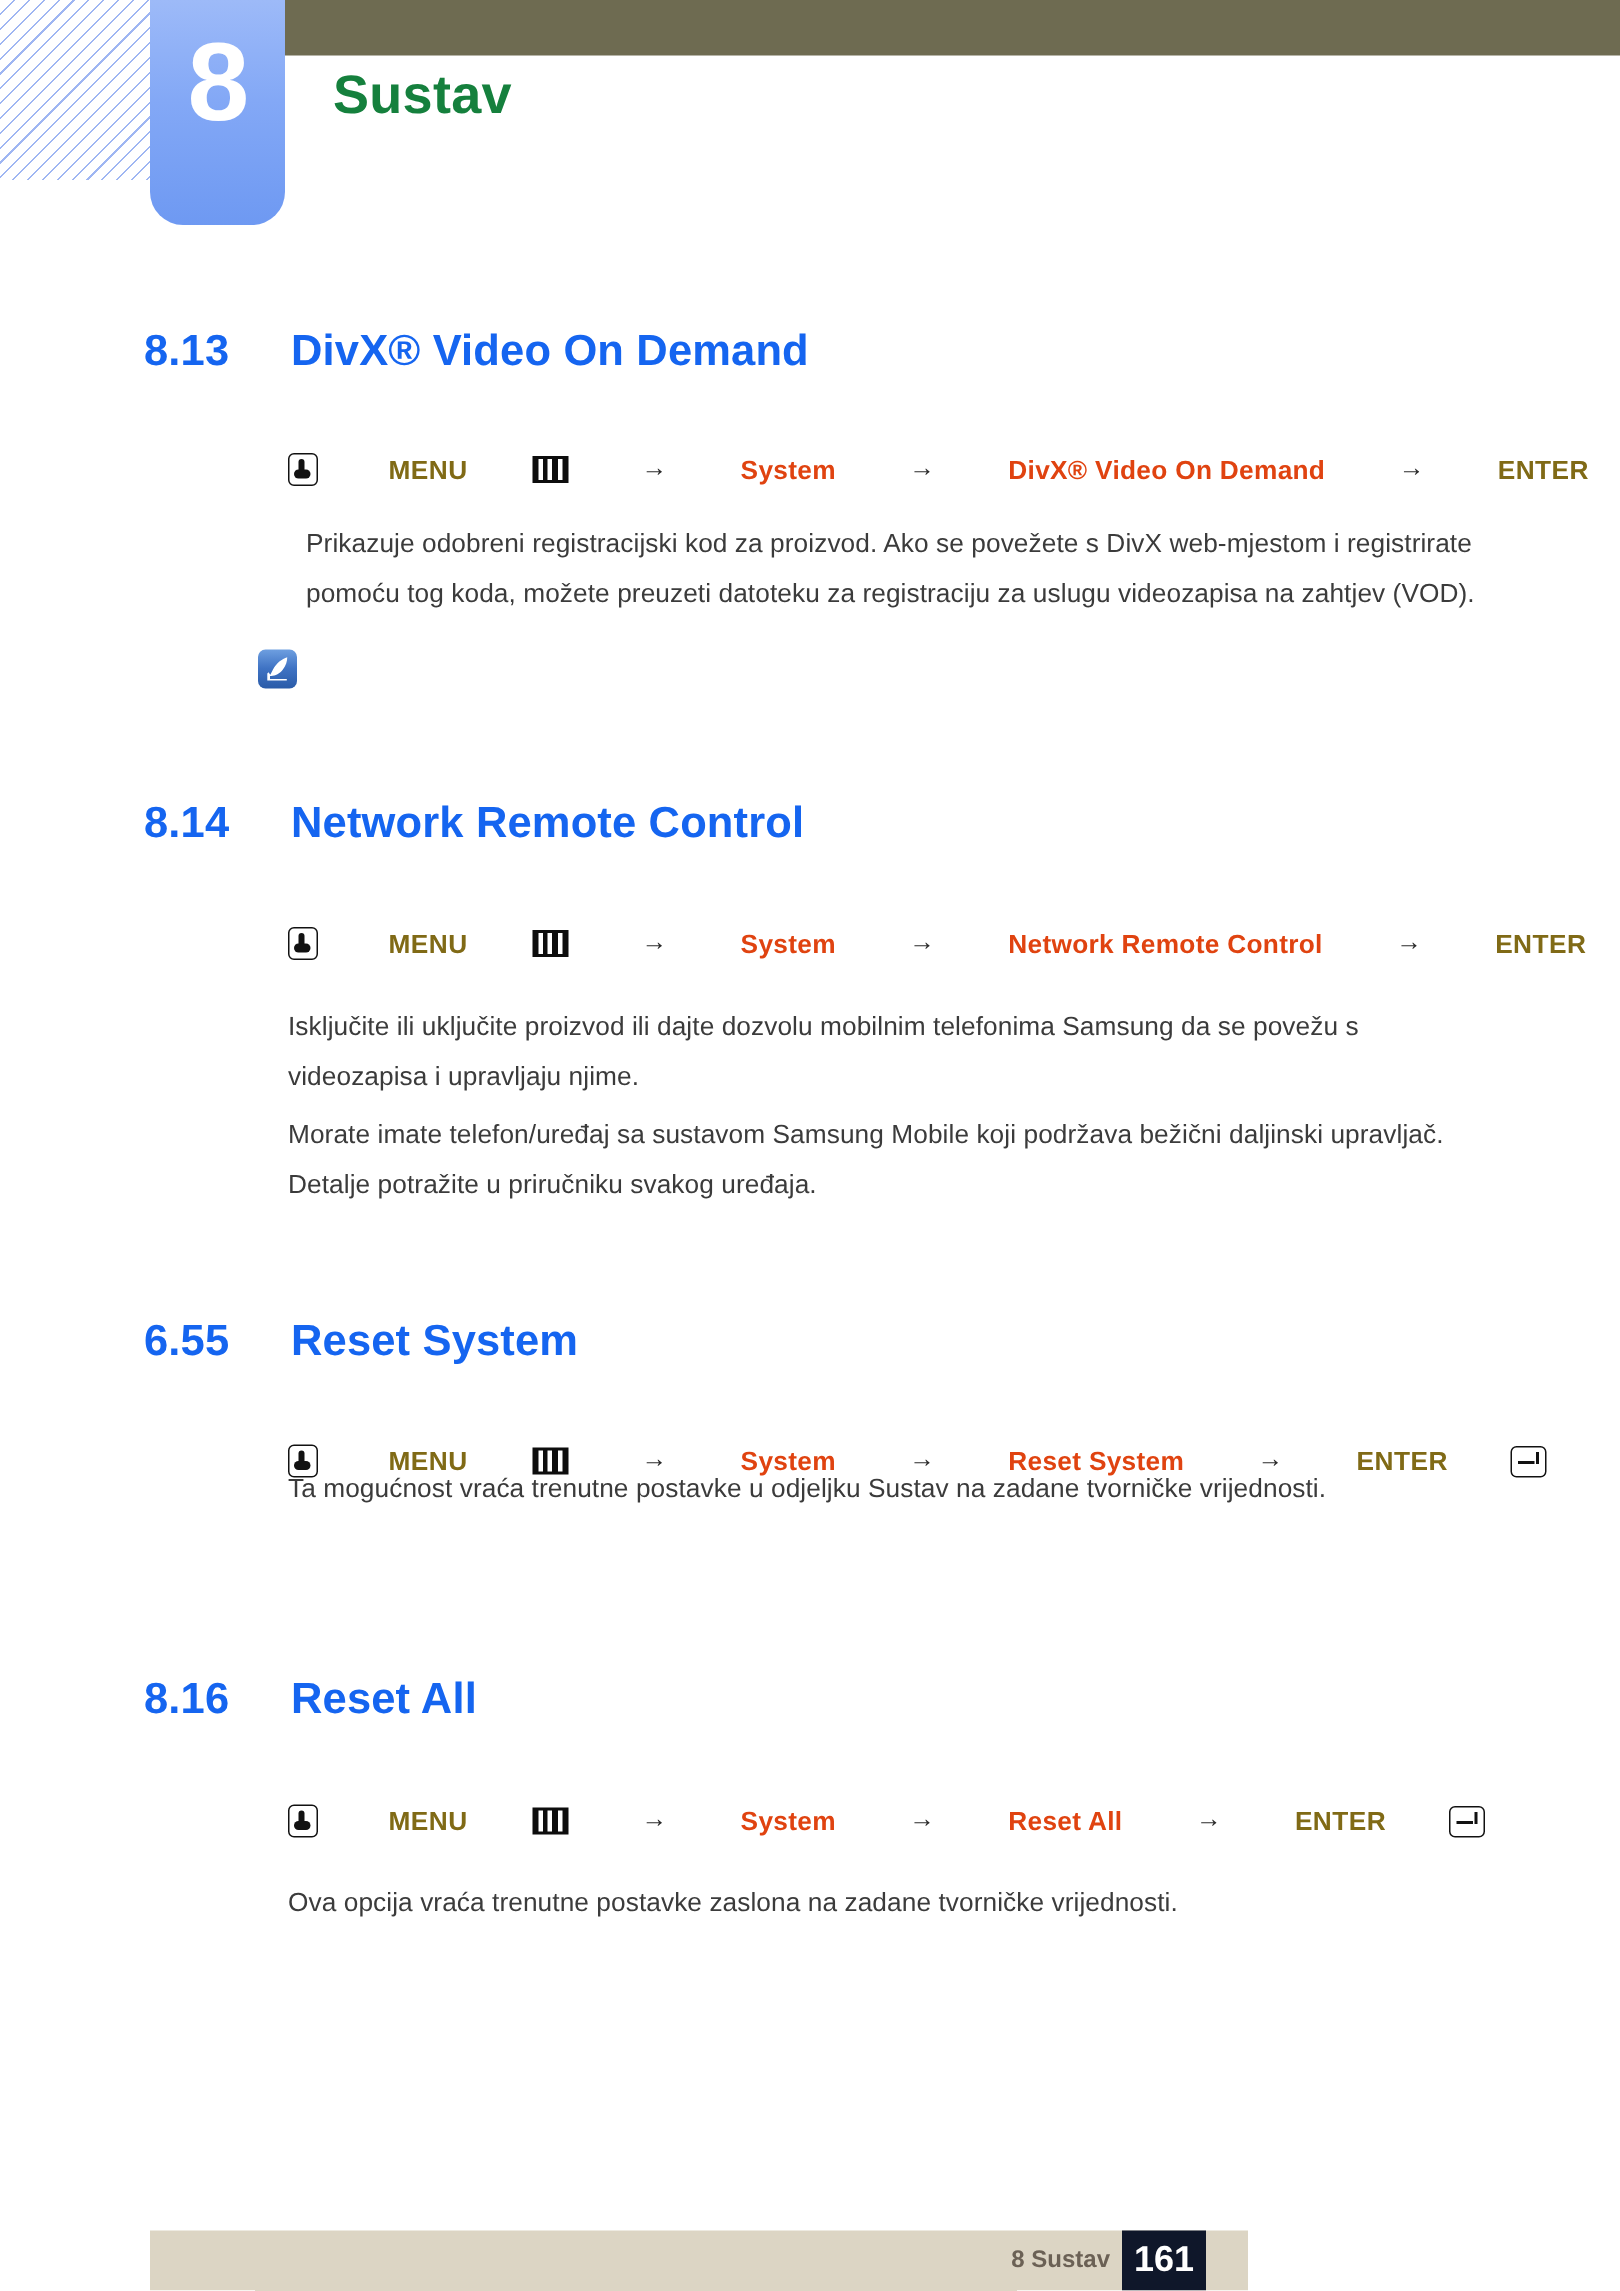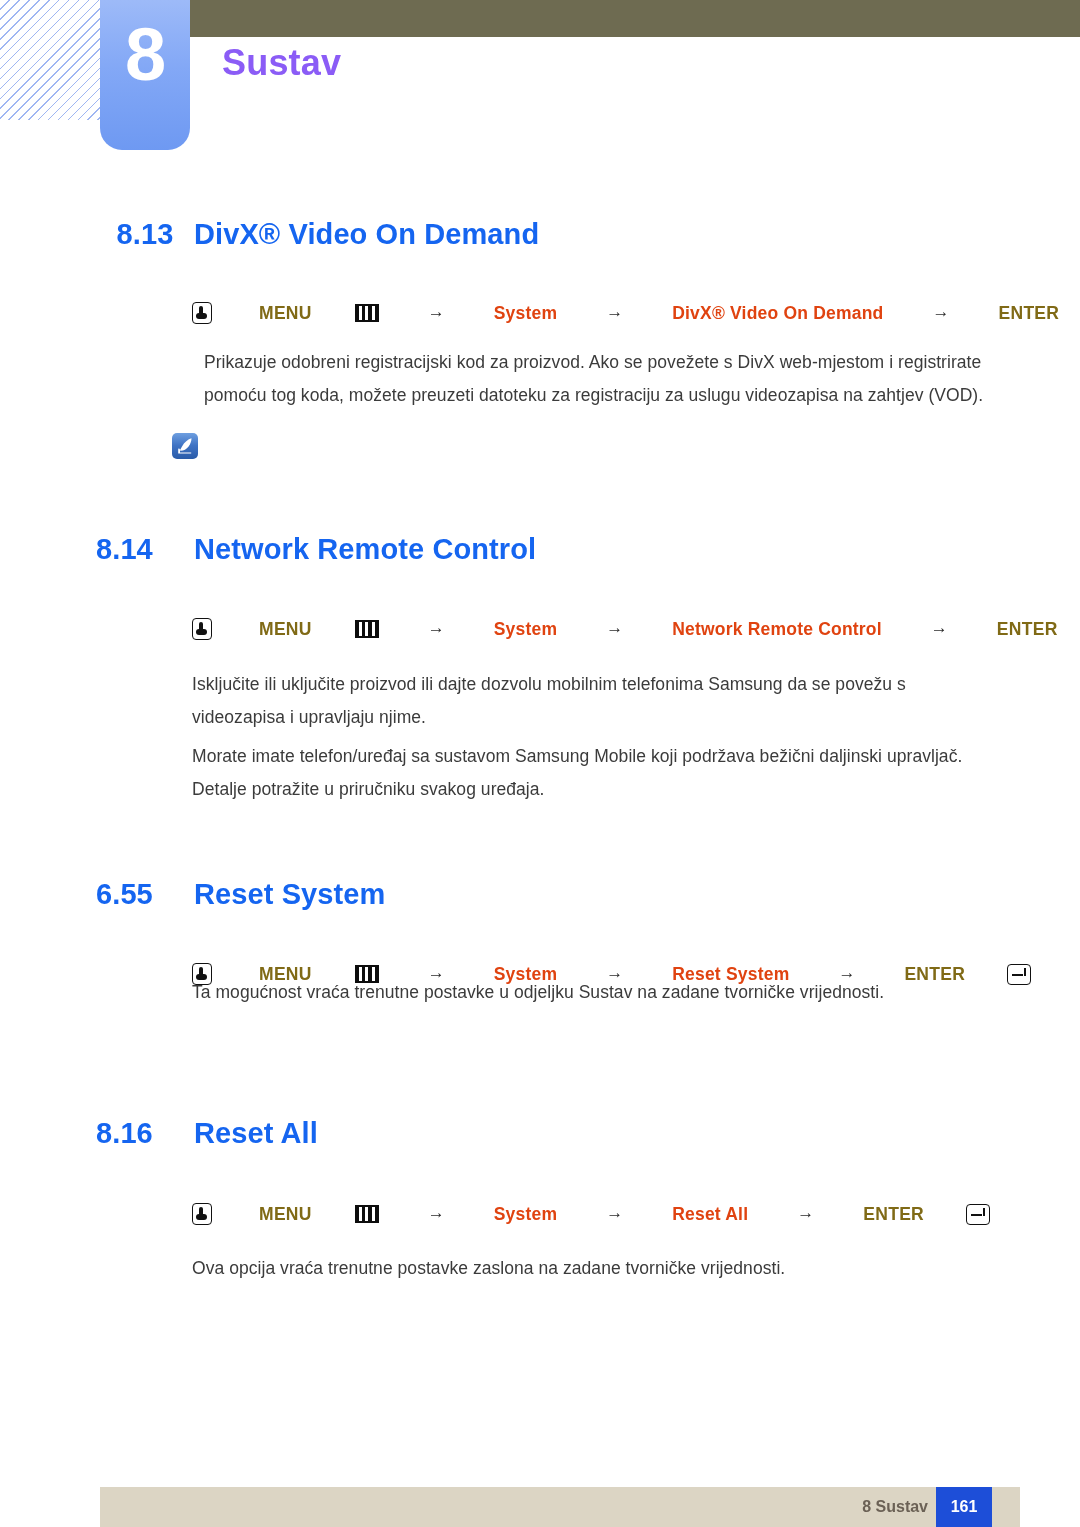--- a/index.html
+++ b/index.html
@@ -59,21 +59,21 @@
     font-weight: bold;
     color: #ffffff;
     line-height: 1;
     letter-spacing: -1px;
   }
   .chapter-title {
     position: absolute;
     left: 222px; top: 42px;
     font-size: 36px;
     font-weight: bold;
-    color: #8b5cf6;
+    color: #15803d;
     letter-spacing: 0.2px;
   }
 
   
   .content {
     position: absolute;
     left: 0; top: 160px;
     width: 1080px;
   }
 
@@ -242,60 +242,60 @@
     margin-left: 28px;
     font-size: 17px;
     line-height: 26px;
     color: #3b3b3b;
   }
 
   
   .footer {
     position: absolute;
     left: 100px; top: 1487px;
-    width: 920px;
+    width: 732px;
     height: 40px;
     background: #dcd5c4;
   }
   .footer-label {
     position: absolute;
     right: 92px; top: 11px;
     font-size: 16px;
     font-weight: bold;
     color: #6b6155;
   }
   .footer-page {
     position: absolute;
     right: 28px; top: 0;
     width: 56px;
     height: 40px;
-    background: #1d4ed8;
+    background: #0f172a;
     color: #ffffff;
-    font-size: 16px;
+    font-size: 24px;
     font-weight: bold;
     display: flex;
     align-items: center;
     justify-content: center;
   }
 </style>
 </head>
 <body>
 
 <div class="page-header">
   <div class="hatch"></div>
   <div class="olive-bar"></div>
   <div class="chapter-tab">
     <div class="chapter-number">8</div>
   </div>
   <div class="chapter-title">Sustav</div>
 </div>
 
 <div class="content">
 
-  <h2 class="section" style="left:96px; top:58px;text-align:center;">
+  <h2 class="section" style="left:96px; top:58px;">
     <span class="num">8.13</span><span>DivX® Video On Demand</span>
   </h2>
 
   <div class="menu-path" style="top:140px;">
     <span class="icon-hand"></span>
     <span class="kw">MENU</span>
     <span class="icon-menubars">
         <i></i>
         <i></i>
         <i></i>

